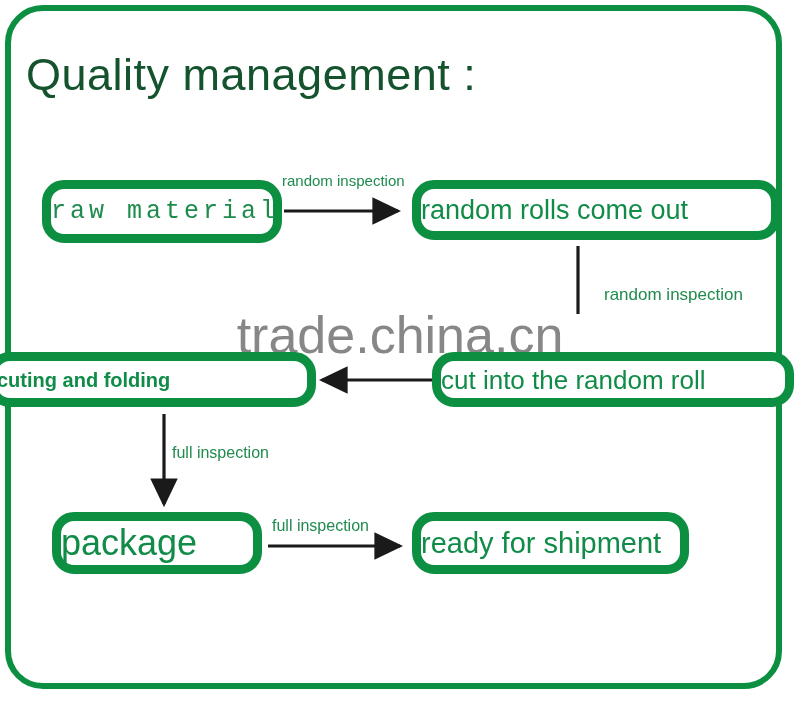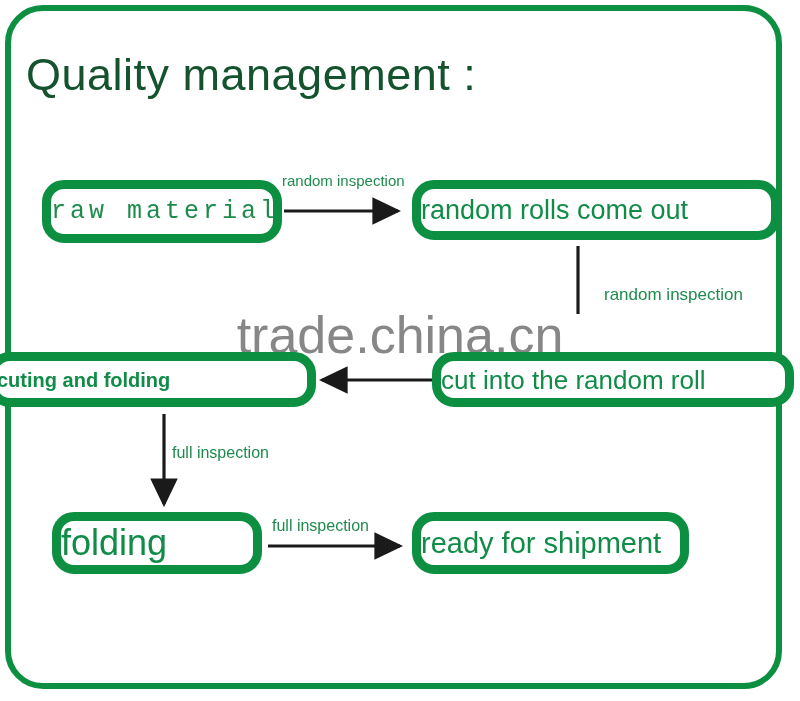--- a/index.html
+++ b/index.html
@@ -183,21 +183,21 @@
 
   <div class="node" id="node-cut-small-roll">
     <span class="node-label">cut into the random roll</span>
   </div>
 
   <div class="node" id="node-cuting-folding">
     <span class="node-label">cuting and folding</span>
   </div>
 
   <div class="node" id="node-package">
-    <span class="node-label">folding</span>
+    <span class="node-label">package</span>
   </div>
 
   <div class="node" id="node-ready-shipment">
     <span class="node-label">ready for shipment</span>
   </div>
 
   <div class="edge-label" id="label-random-1">random inspection</div>
 
   <div class="edge-label" id="label-random-2">random inspection</div>
 

